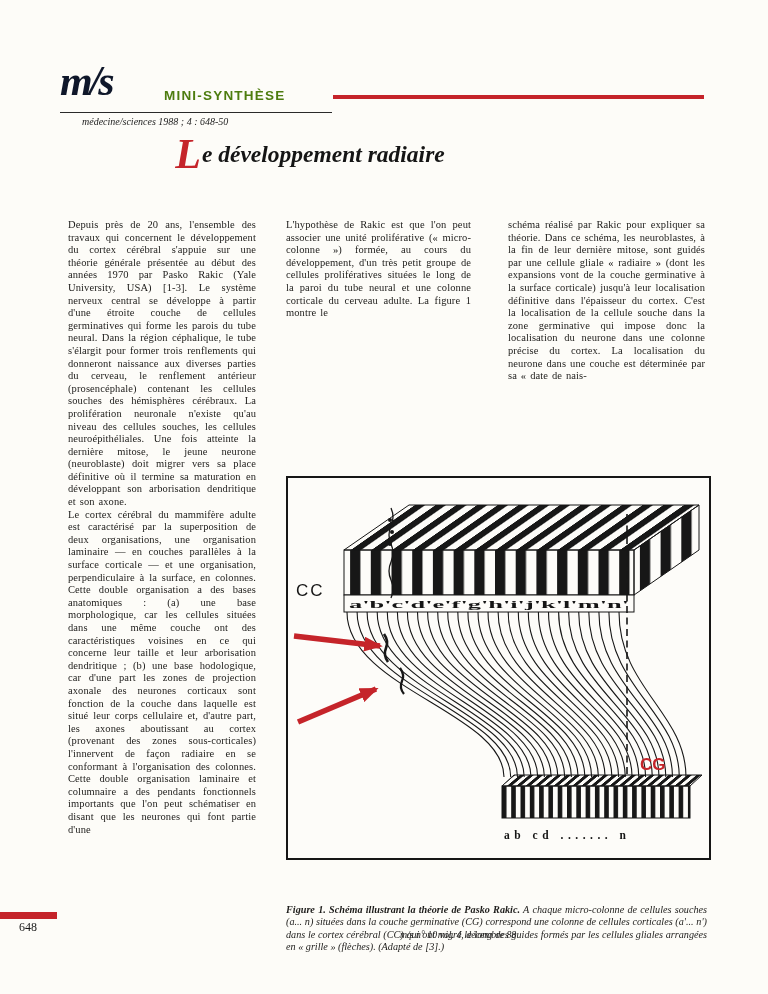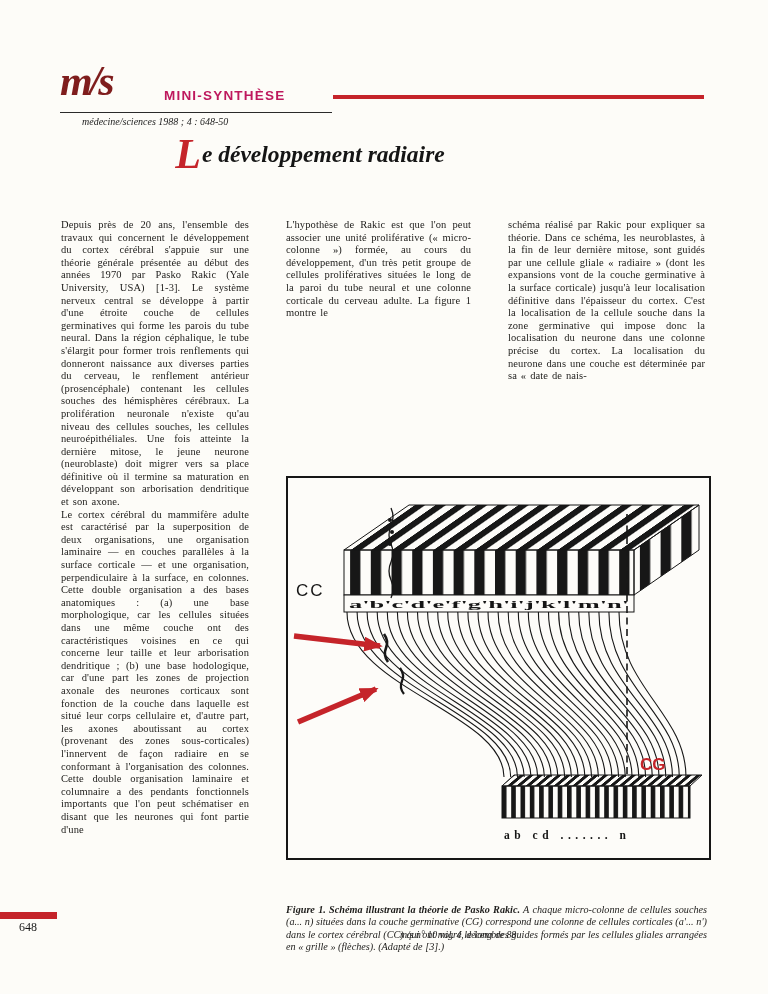--- a/index.html
+++ b/index.html
@@ -7,47 +7,47 @@
     width:768px; height:994px; position:relative; overflow:hidden;
     background:#fdfcf8; color:#1d1c1a;
     font-family:"Liberation Serif", serif;
   }
   .page { position:absolute; inset:0; background:#fdfcf8; }
 
   
   .logo {
     position:absolute; left:60px; top:60px;
     font-family:"Liberation Serif", serif; font-weight:bold; font-style:italic;
-    font-size:42px; letter-spacing:-3px; color:#7f1d1d; line-height:1;
+    font-size:42px; letter-spacing:-3px; color:#0f172a; line-height:1;
   }
   .section-title {
     position:absolute; left:164px; top:88px;
     font-family:"Liberation Sans", sans-serif; font-weight:bold;
-    font-size:13.5px; letter-spacing:1.2px; color:#be185d;text-align:center;
+    font-size:13.5px; letter-spacing:1.2px; color:#4d7c0f;text-align:center;
   }
   .red-rule { position:absolute; left:333px; top:95px; width:371px; height:4px; background:var(--red,#c5242a); }
   .thin-rule { position:absolute; left:60px; top:112px; width:272px; height:1px; background:#2a2a2a; }
   .journal-ref { position:absolute; left:82px; top:116px; font-size:10px; font-style:italic; color:#222; }
 
   
   .article-title {
     position:absolute; left:0; top:140px; width:620px; text-align:center;
     font-style:italic; font-weight:bold; font-size:23.5px; line-height:1.2; color:#151515;
   }
   .dropcap { color:var(--red,#c5242a); font-size:42px; line-height:0; vertical-align:-6px; margin-right:1px; }
 
   
   .col {
     position:absolute; top:219px;
     font-size:10.5px; line-height:12.6px; text-align:justify;
     word-spacing:1.2px; letter-spacing:0.1px;
     hyphens:auto; -webkit-hyphens:auto; color:#1d1c1a;
   }
   .col p { margin:0; }
-  .col-left   { left:61px;  width:188px; }
+  .col-left   { left:68px;  width:188px; }
   .col-middle { left:286px; width:185px; }
   .col-right  { left:508px; width:197px; }
 
   
   .figure-box {
     position:absolute; left:286px; top:476px; width:421px; height:380px;
     border:2px solid #161616; background:#fdfcf9;
   }
   .figure-box svg { display:block; }
   .red-stroke { stroke:var(--red,#c5242a); }

